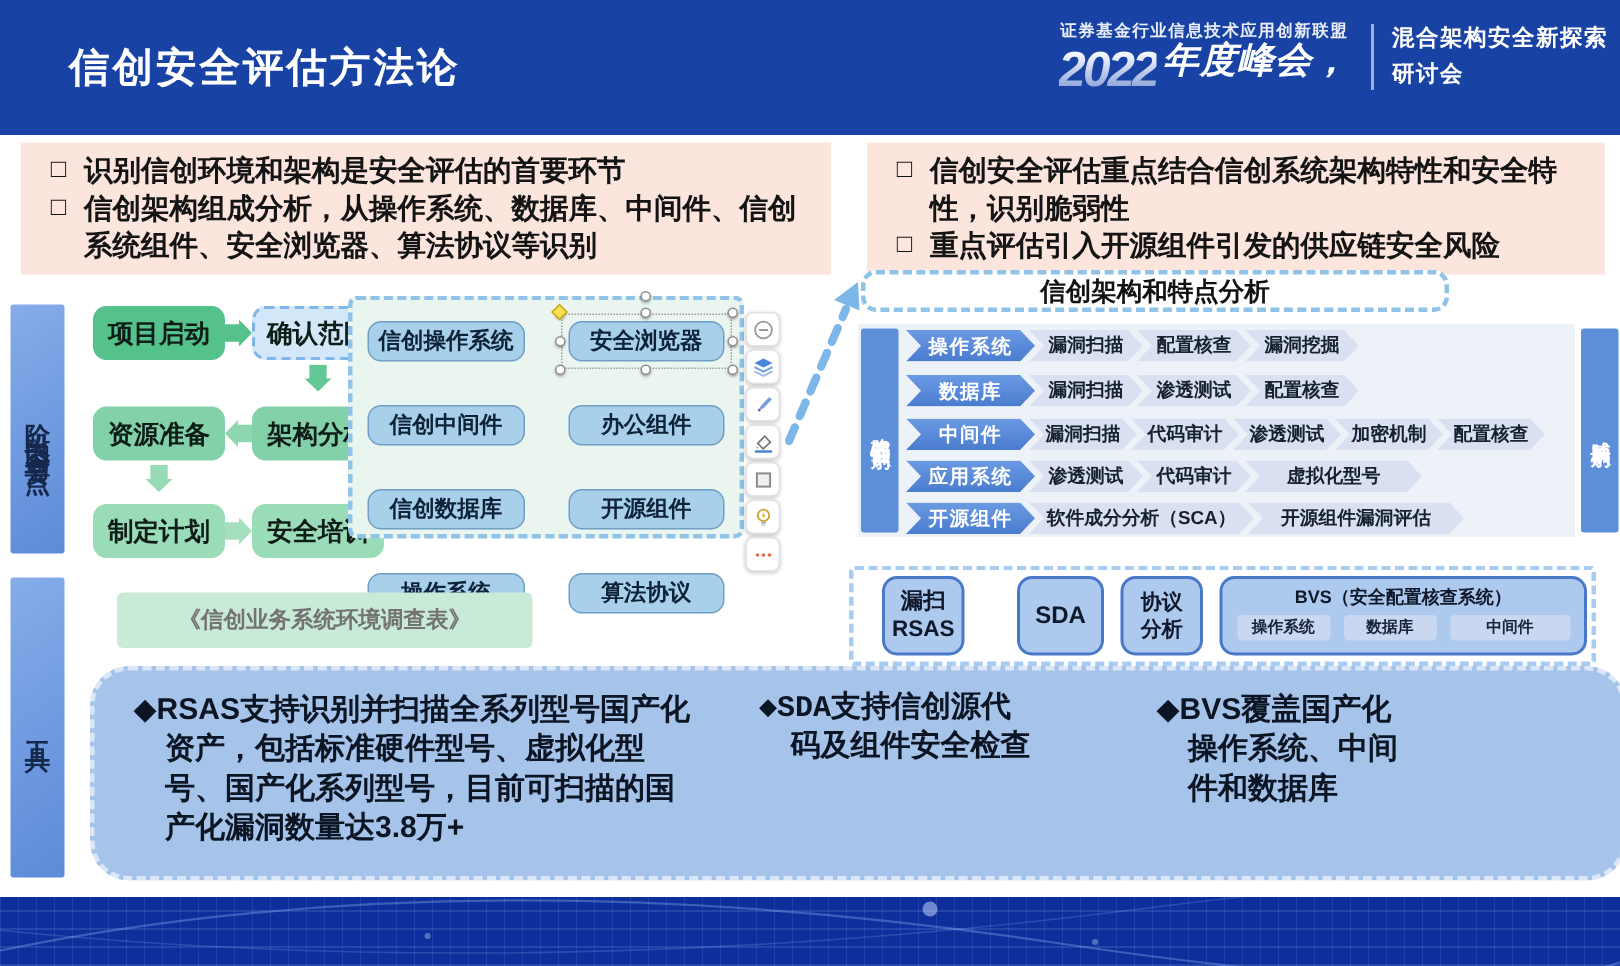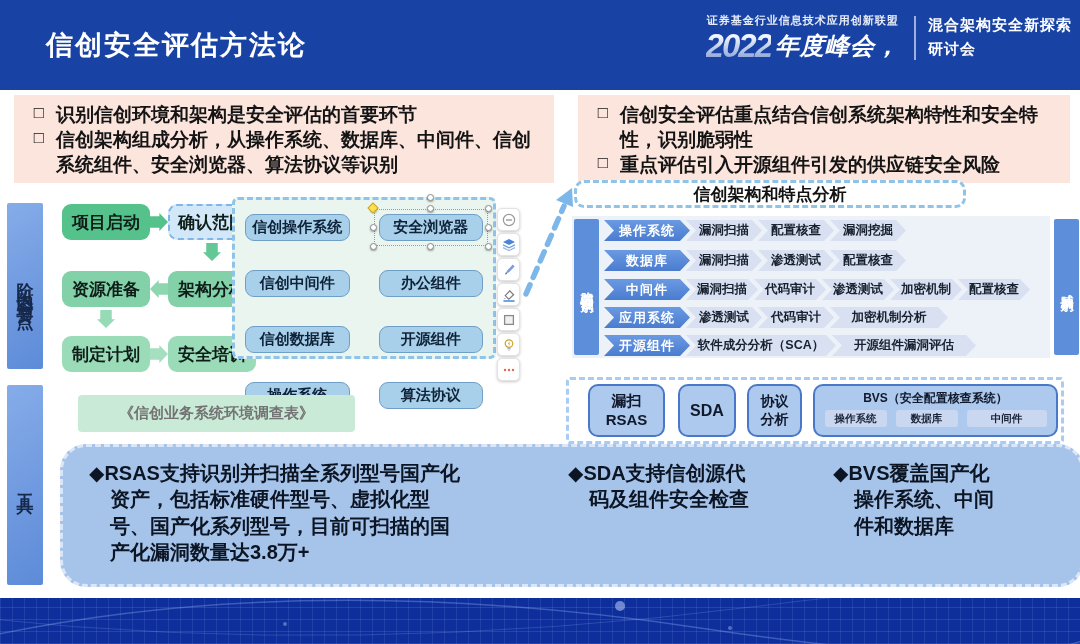--- a/index.html
+++ b/index.html
@@ -5,21 +5,21 @@
   html,body{margin:0;padding:0;background:#e8e8e8;}
   *{box-sizing:border-box;}
   .stage{position:relative;width:1080px;height:644px;background:#ffffff;overflow:hidden;
          font-family:"Liberation Sans","DejaVu Sans",sans-serif;}
   
   .header{position:absolute;left:0;top:0;width:1080px;height:90px;background:#1843a5;}
   .hdr-title{position:absolute;left:46px;top:27px;font-size:27px;font-weight:bold;color:#fff;letter-spacing:2px;}
   .logo{position:absolute;right:8px;top:13px;display:flex;align-items:center;}
   .logo-left{display:flex;flex-direction:column;align-items:center;}
   .logo-assoc{font-size:11px;font-weight:bold;color:#e8edf8;letter-spacing:1px;white-space:nowrap;}
-  .logo-row{display:flex;align-items:center;margin-top:1px;}
+  .logo-row{display:flex;align-items:flex-start;margin-top:1px;}
   .logo-year{font-size:33px;font-weight:900;font-style:italic;letter-spacing:-2px;
              background:linear-gradient(180deg,#f5f8ff 20%,#8fa6d9 90%);
              -webkit-background-clip:text;background-clip:text;color:transparent;line-height:1;}
   .logo-summit{font-size:24px;font-weight:900;font-style:italic;color:#fff;line-height:1;margin-left:4px;letter-spacing:1px;}
   .logo-div{width:2px;height:44px;background:#9db1de;margin:0 12px 0 14px;}
   .logo-right{display:flex;flex-direction:column;justify-content:center;}
   .logo-topic1{font-size:15px;font-weight:bold;color:#fff;letter-spacing:1px;white-space:nowrap;}
   .logo-topic2{font-size:15px;font-weight:bold;color:#fff;letter-spacing:1px;margin-top:5px;}
   
   .pink{position:absolute;background:#fbe5dd;padding:7px 8px 6px 8px;}
@@ -86,38 +86,38 @@
         clip-path:polygon(0 0,calc(100% - 10px) 0,100% 50%,calc(100% - 10px) 100%,0 100%,10px 50%);}
   .clabel{width:86px;margin-left:0;background:linear-gradient(180deg,#6b9ae3,#4a7ccf);
           color:#fff;font-size:13px;font-weight:bold;letter-spacing:1px;}
   .citem{background:#d8e0f1;color:#17212f;font-size:12.5px;font-weight:bold;}
   .cw76{width:76px;} .cw72{width:72px;} .cw118{width:118px;} .cw150{width:150px;} .cw144{width:144px;}
   
   .tools-dash{position:absolute;left:566px;top:377px;width:498px;height:67px;border:3px dashed #a9cdf2;border-radius:4px;}
   .tool{position:absolute;top:384px;height:53px;background:#adc9ed;border:2px solid #4a78c8;border-radius:10px;
         display:flex;flex-direction:column;align-items:center;justify-content:center;
         font-weight:bold;color:#10182b;line-height:1.25;}
-  .t-rsas{left:588px;width:77px;font-size:15px;}
+  .t-rsas{left:588px;width:55px;font-size:15px;}
   .t-sda{left:678px;width:58px;font-size:16px;}
   .t-proto{left:747px;width:55px;font-size:14px;}
   .t-bvs{left:813px;width:245px;justify-content:flex-start;padding-top:5px;}
   .bvs-title{font-size:12px;font-weight:bold;color:#10182b;}
   .bvs-row{display:flex;gap:9px;margin-top:4px;}
   .bvs-item{background:#c9d7f0;border-radius:3px;height:17px;display:flex;align-items:center;
             justify-content:center;font-size:10.5px;font-weight:bold;color:#1a2438;}
   .bvs-item.b1{width:62px;} .bvs-item.b2{width:62px;} .bvs-item.b3{width:80px;}
   
   .survey{position:absolute;left:78px;top:395px;width:277px;height:37px;background:#c9ead7;border-radius:4px;
           display:flex;align-items:center;justify-content:center;font-size:15px;font-weight:bold;color:#737373;}
   
   .bigbox{position:absolute;left:60px;top:444px;width:1024px;height:143px;background:#a6c3e9;
           border:3px dashed #dbe7f8;border-radius:26px;display:flex;align-items:flex-start;padding-top:13px;}
   .bb-col{font-size:20px;font-weight:bold;color:#0c1524;line-height:1.32;padding-left:21px;text-indent:-21px;}
   .bb1{width:372px;margin-left:26px;}
-  .bb2{width:188px;margin-left:107px;}
+  .bb2{width:188px;margin-left:45px;font-family:Liberation Mono, monospace;}
   .bb3{width:172px;margin-left:77px;}
   
   .footer{position:absolute;left:0;top:598px;width:1080px;height:46px;background:#0e2e9b;overflow:hidden;}
   .footer .grid{position:absolute;inset:0;
     background-image:
       repeating-linear-gradient(0deg,rgba(140,170,240,.18) 0 1px,transparent 1px 12px),
       repeating-linear-gradient(90deg,rgba(140,170,240,.14) 0 1px,transparent 1px 12px);}
   .dash-arrow{position:absolute;left:512px;top:178px;}
 </style>
 </head>
@@ -287,21 +287,21 @@
     <div class="chev citem cw72">漏洞扫描</div>
     <div class="chev citem cw72">代码审计</div>
     <div class="chev citem cw72">渗透测试</div>
     <div class="chev citem cw72">加密机制</div>
     <div class="chev citem cw72">配置核查</div>
   </div>
   <div class="arow r4">
     <div class="chev clabel">应用系统</div>
     <div class="chev citem cw76">渗透测试</div>
     <div class="chev citem cw76">代码审计</div>
-    <div class="chev citem cw118">加密机制分析</div>
+    <div class="chev citem cw118">虚拟化型号</div>
   </div>
   <div class="arow r5">
     <div class="chev clabel">开源组件</div>
     <div class="chev citem cw150">软件成分分析（SCA）</div>
     <div class="chev citem cw144">开源组件漏洞评估</div>
   </div>
 
   <div class="survey">《信创业务系统环境调查表》</div>
 
   <div class="tools-dash"></div>

